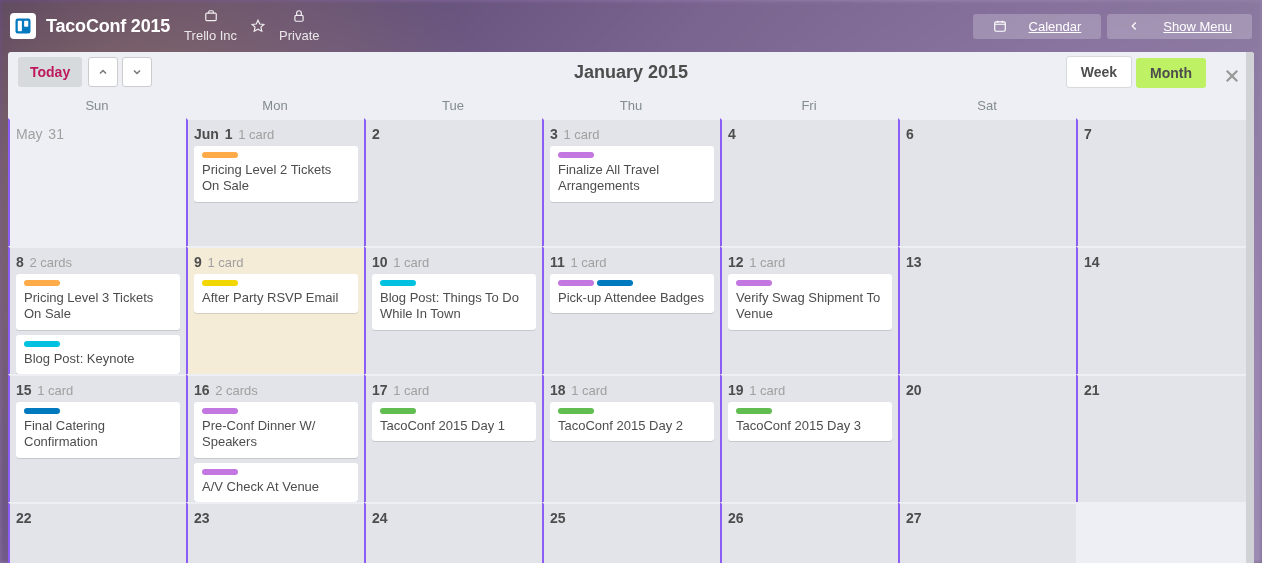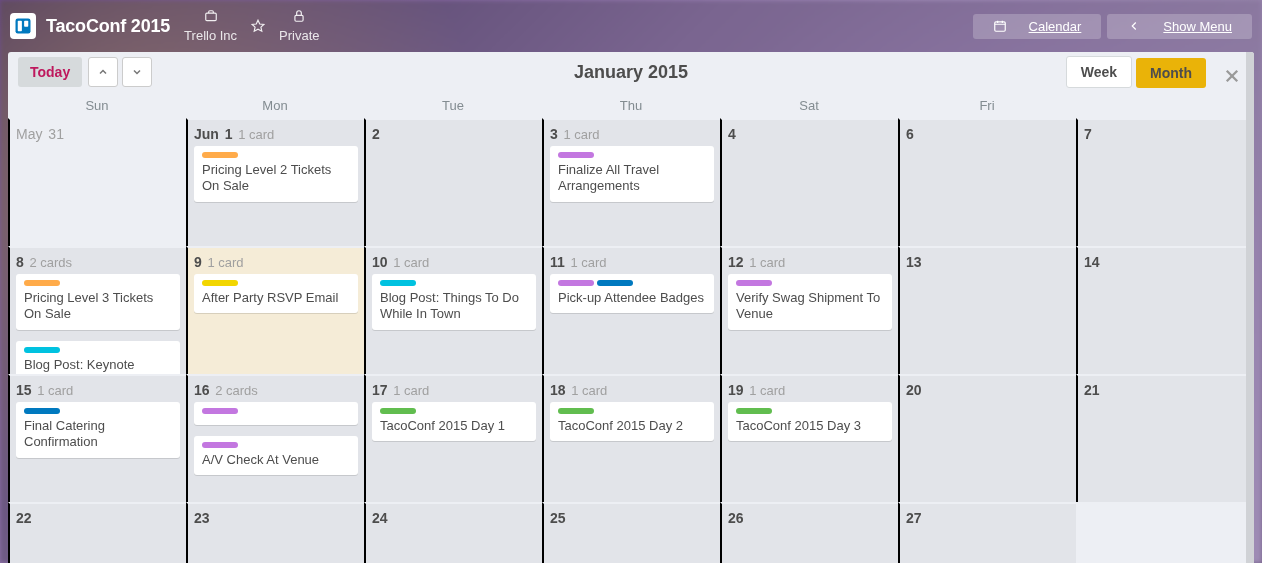--- a/index.html
+++ b/index.html
@@ -109,56 +109,56 @@
   }
   .view-btn {
     border: none;
     padding: 7px 14px;
     font-size: 14px;
     font-weight: 700;
     border-radius: 3px;
     cursor: pointer;
   }
   .view-btn.week { background: #fff; color: #4d4d4d; border: 1px solid #d6dadc; }
-  .view-btn.month { background: #eab308; color: #4d4d4d; }
+  .view-btn.month { background: #bef264; color: #4d4d4d; }
   .close-cal { width: 24px; height: 24px; margin-left: 10px; cursor: pointer; color: #999; display:flex;align-items:center;justify-content:center;}
 
   .day-headers {
     display: grid;
     grid-template-columns: repeat(7, 1fr);
     height: 26px;
     font-size: 13px;
     color: #838c91;
   }
   .day-headers div { display:flex; align-items:center; justify-content:center; }
 
   .grid {
     display: grid;
     grid-template-columns: repeat(7, 1fr);
     grid-auto-rows: 128px;
   }
   .cell {
     border-top: 2px solid #edeff4;
-    border-left: 2px solid #000000;
+    border-left: 2px solid #8b5cf6;
     background: #e2e4e9;
     padding: 6px;
     overflow: hidden;
     position: relative;
   }
   .cell.prev { background: #edeff4; }
   .cell.today { background: #f5ecd7; }
   .date-line { font-size: 14px; color: #4d4d4d; font-weight:700; margin-bottom: 4px; }
   .date-line .month-label { margin-right: 2px; }
   .date-line.muted { color: #a0a0a0; font-weight:400;}
   .card-count { font-size: 13px; color: #a0a0a0; font-weight:400; margin-left: 2px; margin-top: 16px;}
   .card {
     background: #fff;
     border-radius: 3px;
     padding: 6px 8px 7px 8px;
-    margin-bottom: 11px;
+    margin-bottom: 5px;
     box-shadow: 0 1px 0 rgba(0,0,0,0.12);
     font-size: 13px;
     color: #4d4d4d;
     cursor: pointer;
     line-height: 1.25;
   }
   .labels { display:flex; gap:3px; margin-bottom: 4px;}
   .label {
     height: 6px; width: 36px; border-radius: 3px;
   }
@@ -250,22 +250,22 @@
           </svg>
       </div>
     </div>
   </div>
 
   <div class="day-headers" id="day-headers">
       <div>Sun</div>
       <div>Mon</div>
       <div>Tue</div>
       <div>Thu</div>
+      <div>Fri</div>
       <div>Sat</div>
-      <div>Fri</div>
     </div>
 
   <div class="grid" id="grid">
       <div class="cell prev">
         <div class="date-line muted"><span class="month-label">May </span><span>31</span></div>
       </div>
       <div class="cell">
         <div class="date-line"><span class="month-label">Jun </span><span>1</span><span class="card-count"> 1 card</span></div>
         <div class="card">
           <div class="labels">
@@ -361,20 +361,21 @@
           </div>
           <div>Final Catering Confirmation</div>
         </div>
       </div>
       <div class="cell">
         <div class="date-line"><span>16</span><span class="card-count"> 2 cards</span></div>
         <div class="card">
           <div class="labels">
             <span class="label c-purple"></span>
           </div>
+          <div>Pre-Conf Dinner W/ Speakers</div>
         </div>
         <div class="card">
           <div class="labels">
             <span class="label c-purple"></span>
           </div>
           <div>A/V Check At Venue</div>
         </div>
       </div>
       <div class="cell">
         <div class="date-line"><span>17</span><span class="card-count"> 1 card</span></div>

